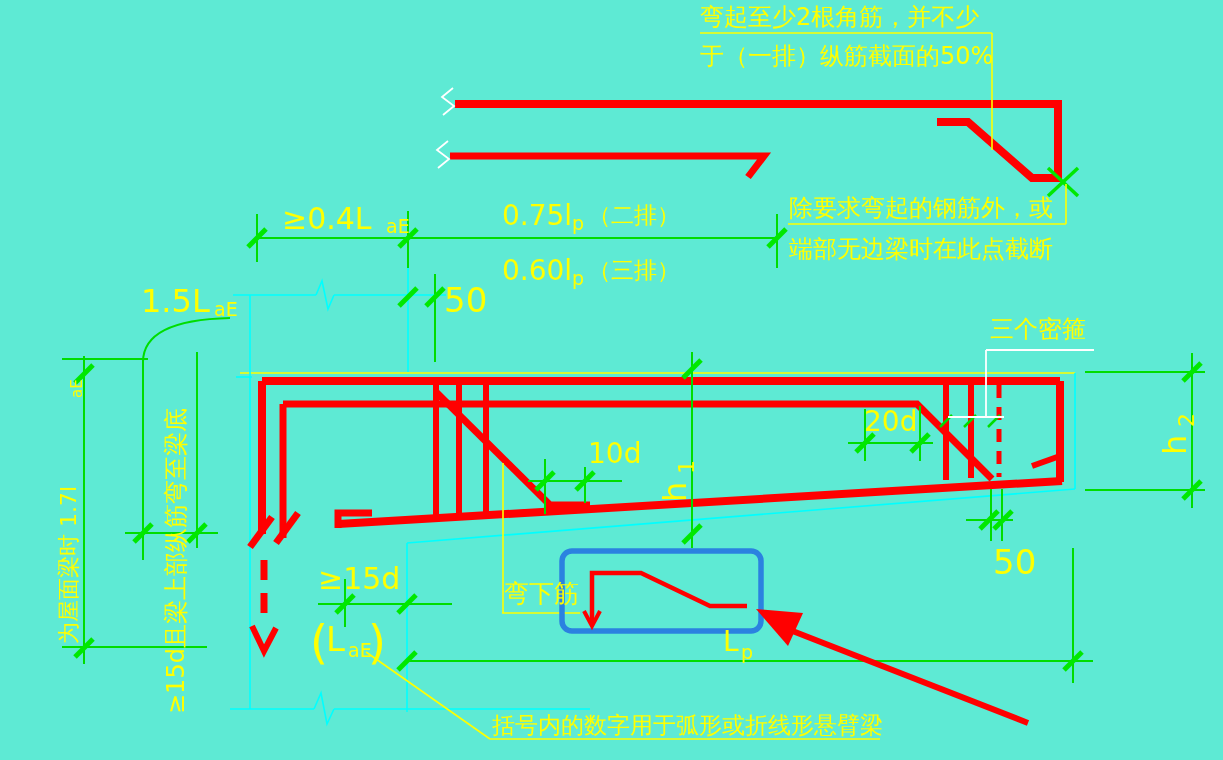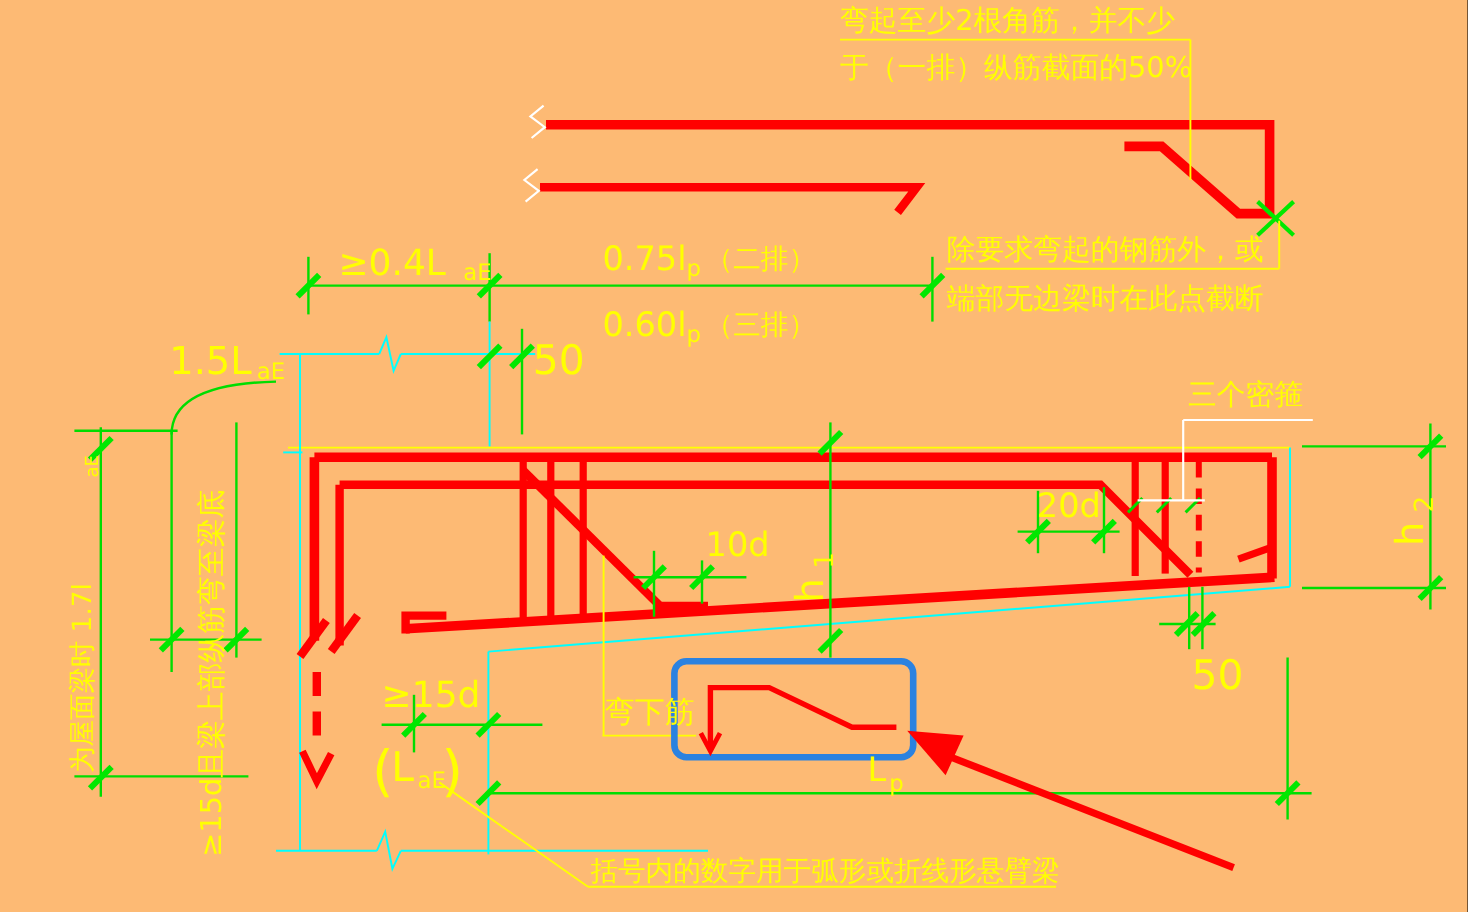--- a/index.html
+++ b/index.html
@@ -1,16 +1,16 @@
 <!DOCTYPE html>
 <html><head>
 <meta charset="utf-8">
 <style>
   html,body{margin:0;padding:0;background:#000;}
-  .canvas{position:relative;width:1223px;height:760px;background:#fdba74;overflow:hidden;}
+  .canvas{position:relative;width:1223px;height:760px;background:#5eead4;overflow:hidden;}
   svg{display:block;}
   text{fill:#ffff00;font-family:"DejaVu Sans","Liberation Sans",sans-serif;}
   .g{stroke:#00dd00;stroke-width:2;fill:none;}
   .gt{stroke:#00e800;stroke-width:5;fill:none;}
   .gs{stroke:#00dd00;stroke-width:2.5;fill:none;}
   .gx{stroke:#00e800;stroke-width:3.5;fill:none;}
   .c{stroke:#00ffff;stroke-width:1.6;fill:none;}
   .y{stroke:#ffff00;stroke-width:1.6;fill:none;}
   .w{stroke:#ffffff;stroke-width:1.8;fill:none;}
   .r{stroke:#ff0000;fill:none;}

